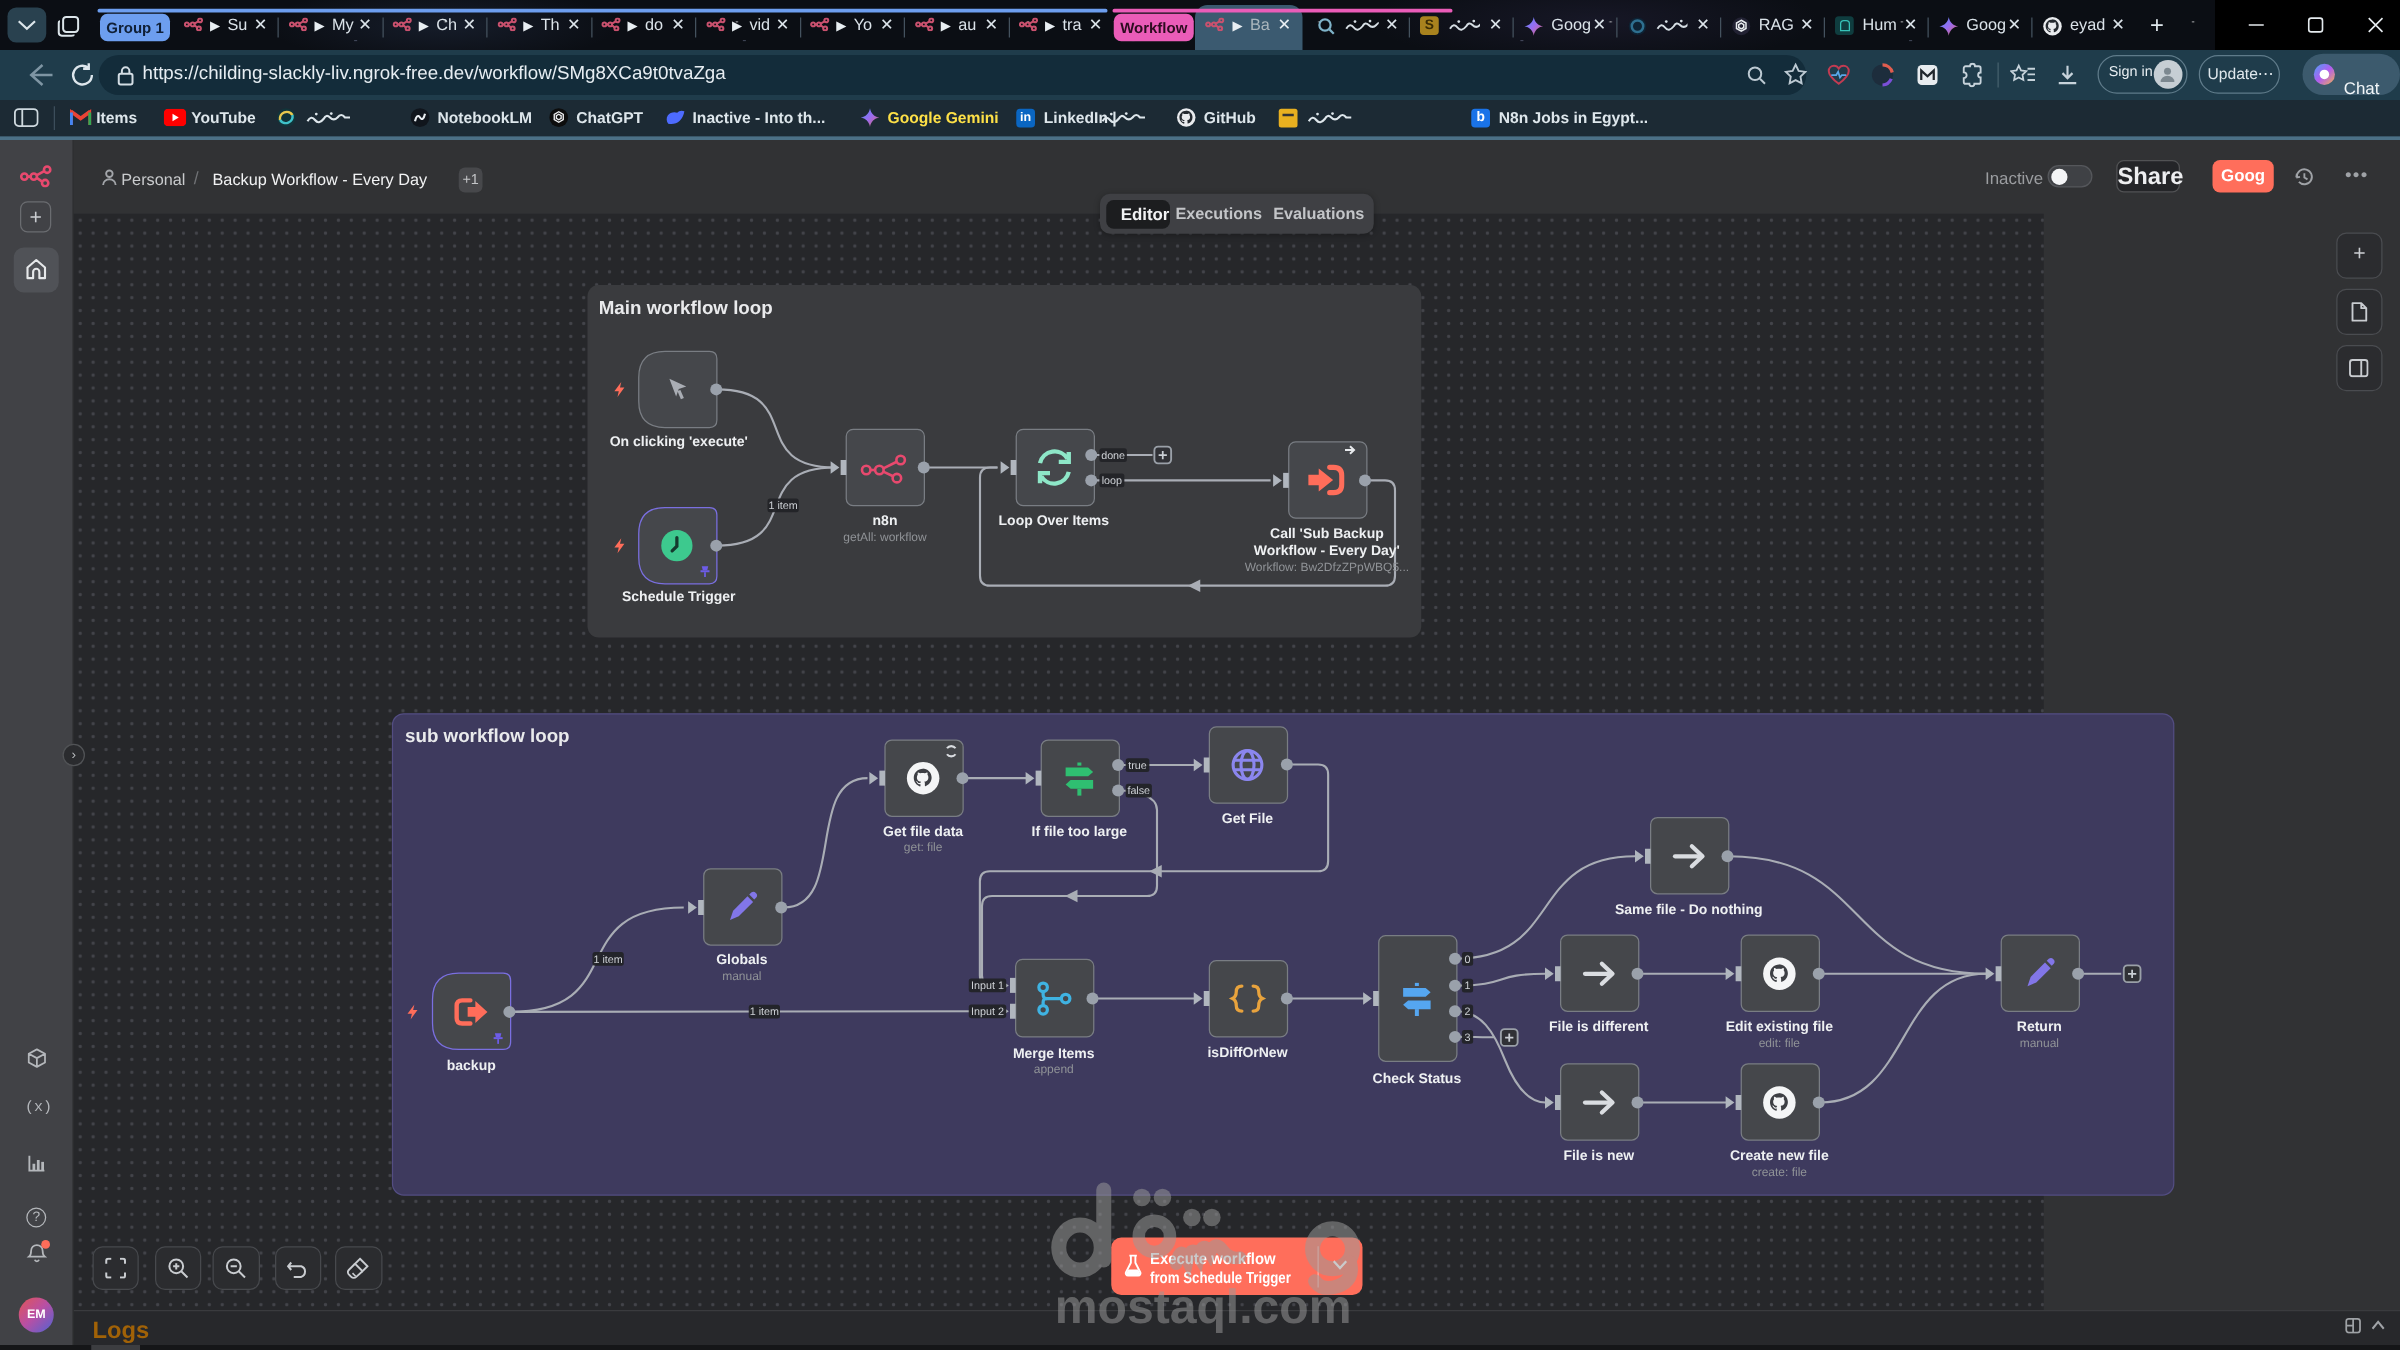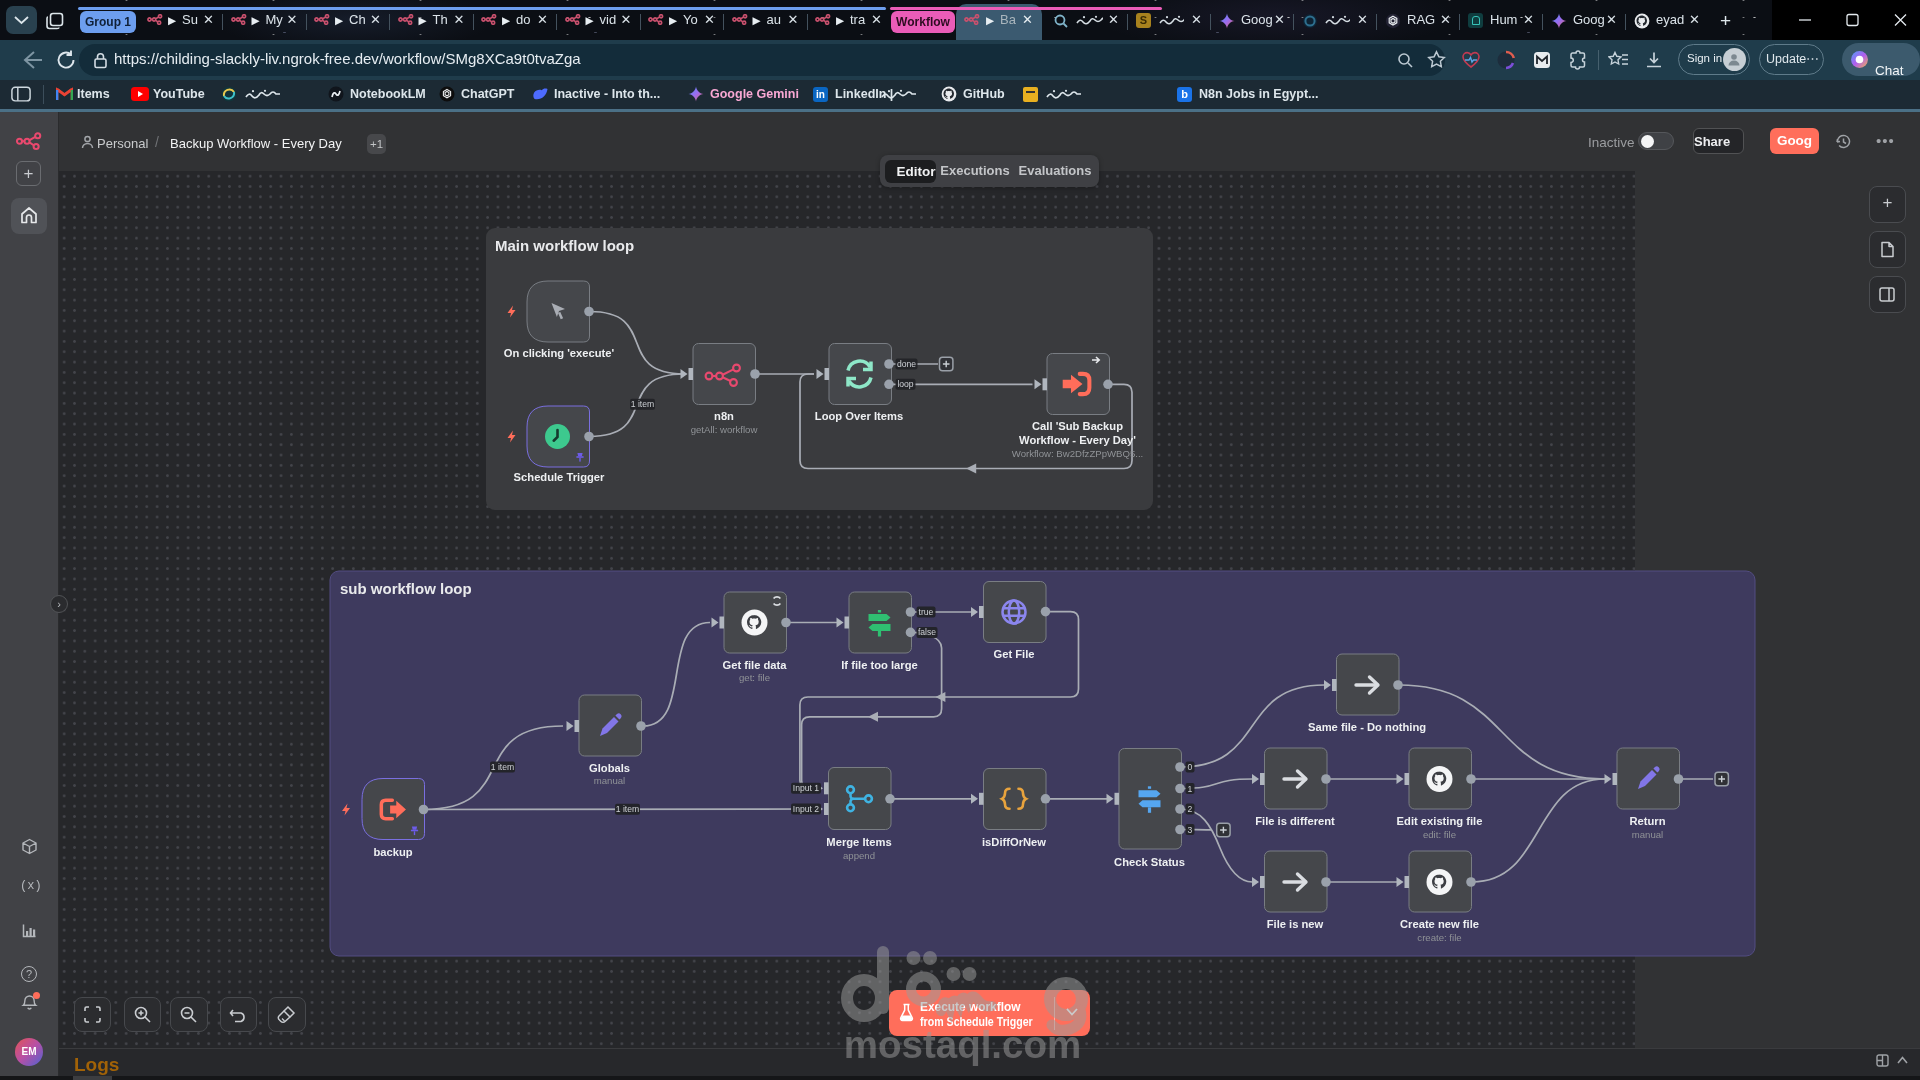--- a/index.html
+++ b/index.html
@@ -16,21 +16,21 @@
   background-size: 233px 29px, 147px 17px, 311px 37px, 100% 100%, 100% 100%;
   background-position: 7px 3px, 53px 9px, 129px 14px, 0 0, 0 0; }
 #toolbar { position:absolute; left:0; top:40px; width:1920px; height:40px; background:#1f3c4b; }
 #bookmarks { position:absolute; left:0; top:80px; width:1920px; height:29px; background:#1c2a34; }
 #pageline { position:absolute; left:0; top:109px; width:1920px; height:3px; background:#4b7086; }
 #appbg { position:absolute; left:0; top:112px; width:1920px; height:968px; background:#313234; }
 #sidebar { position:absolute; left:0; top:112px; width:59px; height:968px; background:#414246; border-right:1px solid #2a2b2d; }
 #canvas { position:absolute; left:59px; top:171px; width:1576px; height:877px;
   background-color:#26272a;
   background-image:radial-gradient(circle, #43444a 1px, transparent 1.7px);
-  background-size:10.33px 10.33px;padding-left:16px; }
+  background-size:10.33px 10.33px; }
 svg { display:block; }
 text { font-family:"Liberation Sans", sans-serif; }
 </style></head>
 <body>
 <div id="root">
   <div id="tabstrip">
       <div style="position:absolute;left:6px;top:6px;width:31px;height:28px;background:#29414f;border-radius:7px"></div>
       <svg style="position:absolute;left:13px;top:14px" width="17" height="12" viewBox="0 0 17 12">
         <path d="M2,3 L8.5,9 L15,3" stroke="#dce5ea" stroke-width="1.8" fill="none"></path>
       </svg>
@@ -373,21 +373,21 @@
     <svg style="position:absolute;left:688px;top:86px" width="16" height="16" viewBox="0 0 16 16">
       <defs>
         <linearGradient id="gm688" x1="0" y1="0" x2="1" y2="1">
           <stop offset="0" stop-color="#4e8df7"></stop>
           <stop offset="0.5" stop-color="#9a6cf0"></stop>
           <stop offset="1" stop-color="#e0655f"></stop>
         </linearGradient>
       </defs>
       <path d="M8,0.5 C8.6,4.5 11.5,7.4 15.5,8 C11.5,8.6 8.6,11.5 8,15.5 C7.4,11.5 4.5,8.6 0.5,8 C4.5,7.4 7.4,4.5 8,0.5 Z" fill="url(#gm688)"></path>
     </svg>
-    <div style="position:absolute;left:710px;top:87px;color:#f9a8d4;font-size:12.5px;font-weight:600">Google Gemini</div>
+    <div style="position:absolute;left:710px;top:87px;color:#fde047;font-size:12.5px;font-weight:600">Google Gemini</div>
     <div style="position:absolute;left:813px;top:87px;width:15px;height:15px;background:#0a66c2;border-radius:3px;color:#fff;font-size:10px;font-weight:bold;text-align:center;line-height:15px">in</div>
     <div style="position:absolute;left:835px;top:87px;color:#dde6eb;font-size:12.5px;font-weight:600">LinkedIn | </div>
     <svg style="position:absolute;left:880px;top:89px" width="36" height="12" viewBox="0 0 36 12">
       <path d="M2,8 q3,-5 6,-1 t7,-1 q2,-4 5,-1 t6,0 q3,-4 6,0 l4,0" stroke="#dde6eb" stroke-width="1.7" fill="none"></path>
       <circle cx="9" cy="2.2" r="1.1" fill="#dde6eb"></circle>
       <circle cx="21" cy="1.8" r="1.1" fill="#dde6eb"></circle>
     </svg>
     <svg style="position:absolute;left:941px;top:86px" width="16" height="16" viewBox="0 0 16 16">
       <circle cx="8" cy="8" r="7.4" fill="#e9ebee"></circle>
       <path d="M8,2.5 c-3.2,0 -5.5,2.3 -5.5,5.3 c0,2.4 1.5,4.4 3.6,5.1 c0.26,0.05 0.36,-0.11 0.36,-0.26 v-1 c-1.45,0.3 -1.8,-0.66 -1.8,-0.66 c-0.24,-0.6 -0.58,-0.77 -0.58,-0.77 c-0.47,-0.33 0.04,-0.32 0.04,-0.32 c0.52,0.04 0.8,0.54 0.8,0.54 c0.47,0.8 1.22,0.57 1.53,0.44 c0.05,-0.34 0.18,-0.57 0.33,-0.7 c-1.17,-0.13 -2.4,-0.58 -2.4,-2.6 c0,-0.58 0.2,-1.05 0.54,-1.42 c-0.05,-0.13 -0.23,-0.67 0.05,-1.4 c0,0 0.44,-0.14 1.44,0.54 c0.42,-0.12 0.87,-0.17 1.32,-0.17 c0.45,0 0.9,0.06 1.32,0.17 c1,-0.68 1.44,-0.54 1.44,-0.54 c0.28,0.73 0.1,1.27 0.05,1.4 c0.34,0.37 0.54,0.84 0.54,1.42 c0,2.03 -1.23,2.47 -2.4,2.6 c0.19,0.16 0.36,0.48 0.36,0.97 v1.44 c0,0.15 0.1,0.31 0.37,0.26 c2.1,-0.7 3.6,-2.7 3.6,-5.1 c0,-3 -2.3,-5.3 -5.5,-5.3 Z" fill="#24292f"></path>
@@ -690,21 +690,21 @@
       <circle cx="6.5" cy="4" r="2.6" stroke="#a2a5a9" stroke-width="1.5" fill="none"></circle>
       <path d="M1.5,13 a5,4.6 0 0 1 10,0" stroke="#a2a5a9" stroke-width="1.5" fill="none"></path>
     </svg>
     <div style="position:absolute;left:97px;top:136px;color:#c9cbcd;font-size:13px">Personal</div>
     <div style="position:absolute;left:155px;top:134px;color:#707275;font-size:14px">/</div>
     <div style="position:absolute;left:170px;top:136px;color:#f2f3f4;font-size:13px;font-weight:normal">Backup Workflow - Every Day</div>
     <div style="position:absolute;left:367px;top:134px;width:19px;height:20px;background:#47484b;border-radius:5px;color:#c3c5c7;font-size:11.5px;text-align:center;line-height:20px">+1</div>
     <div style="position:absolute;left:1588px;top:135px;color:#9b9da0;font-size:13.5px">Inactive</div>
     <div style="position:absolute;left:1638px;top:132px;width:36px;height:18px;background:#3f4145;border:1px solid #55575b;border-radius:10px"></div>
     <div style="position:absolute;left:1641px;top:135px;width:13px;height:13px;background:#f4f5f6;border-radius:50%"></div>
-    <div style="position:absolute;left:1693px;top:128px;width:51px;height:26px;background:#242528;border:1px solid #515254;border-radius:6px;color:#edeef0;font-size:13px;font-weight:600;text-align:left;line-height:26px">Share</div>
+    <div style="position:absolute;left:1693px;top:128px;width:51px;height:26px;background:#242528;border:1px solid #515254;border-radius:6px;color:#edeef0;font-size:19px;font-weight:600;text-align:left;line-height:26px">Share</div>
     <div style="position:absolute;left:1770px;top:128px;width:49px;height:26px;background:#ff6e5b;border-radius:6px;color:#fff;font-size:13.5px;font-weight:600;text-align:center;line-height:26px">Goog</div>
     <svg style="position:absolute;left:1835px;top:134px" width="16" height="15" viewBox="0 0 16 15">
       <path d="M2.5,7.5 a6,6 0 1 1 1.6,4 M2,8 L2.5,5 M2,8 L5,7.5" stroke="#9fa2a6" stroke-width="1.5" fill="none"></path>
       <path d="M8.5,4.5 V8 L11,9.5" stroke="#9fa2a6" stroke-width="1.5" fill="none"></path>
     </svg>
     <div style="position:absolute;left:1876px;top:132px;color:#9fa2a6;font-size:15px;letter-spacing:1px">•••</div>
     <svg style="position:absolute;left:14px;top:131px" width="30" height="19" viewBox="0 0 34 24">
       <g stroke="#e8496e" stroke-width="2.6" fill="none">
         <circle cx="5" cy="13" r="3.2"></circle>
         <circle cx="14.5" cy="13" r="3.2"></circle>

